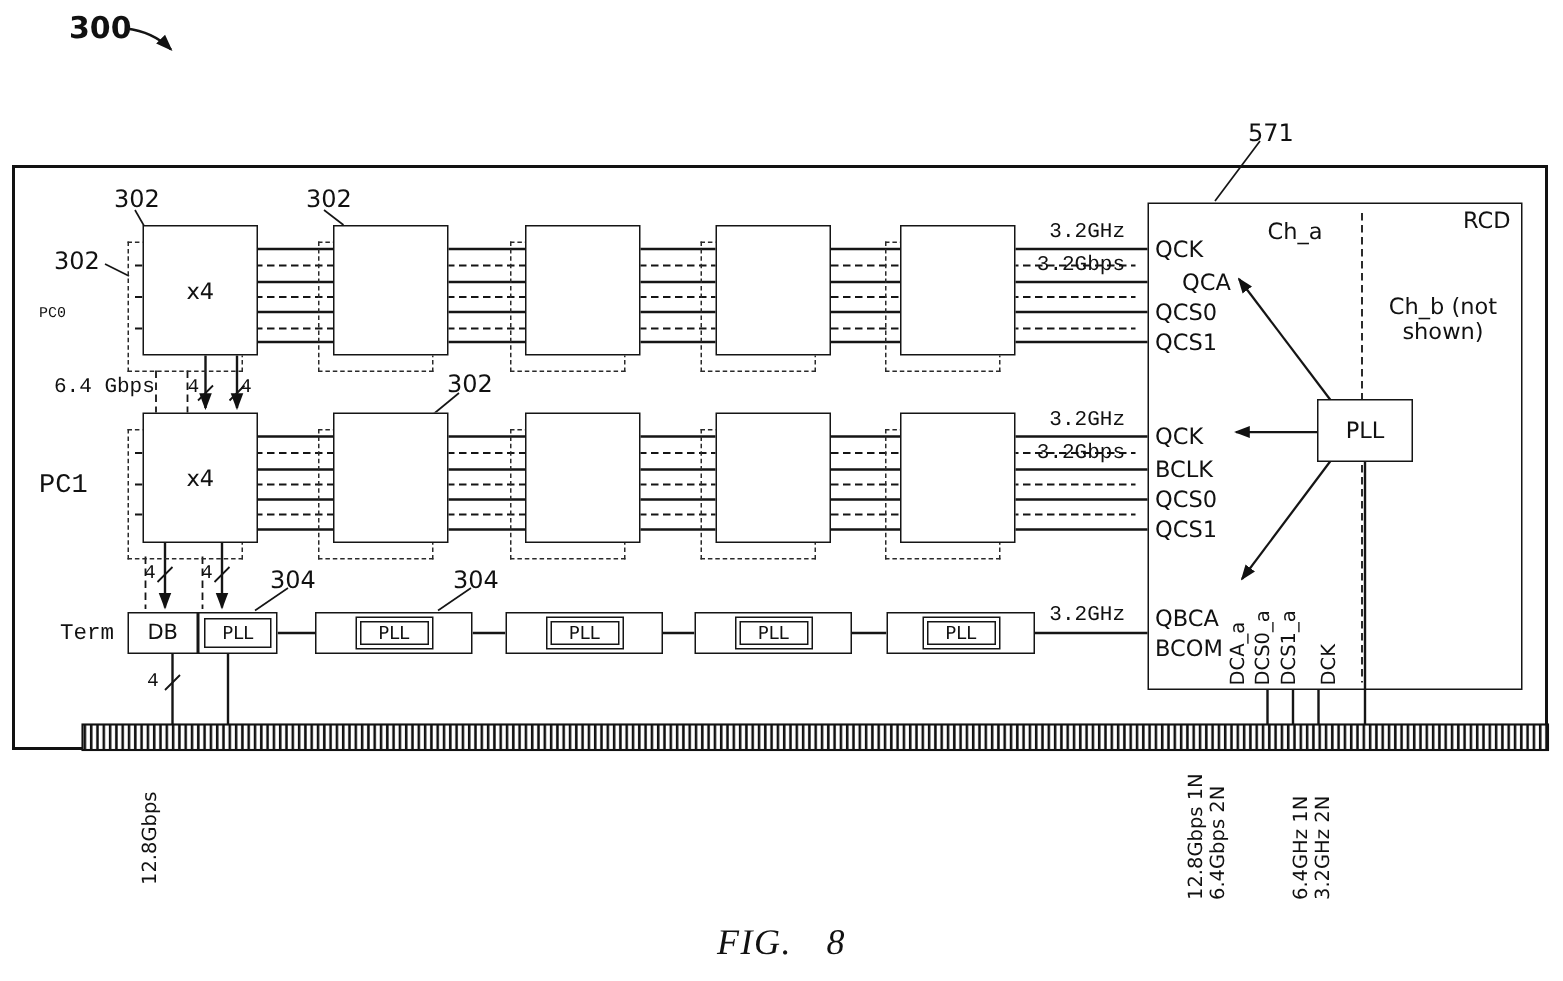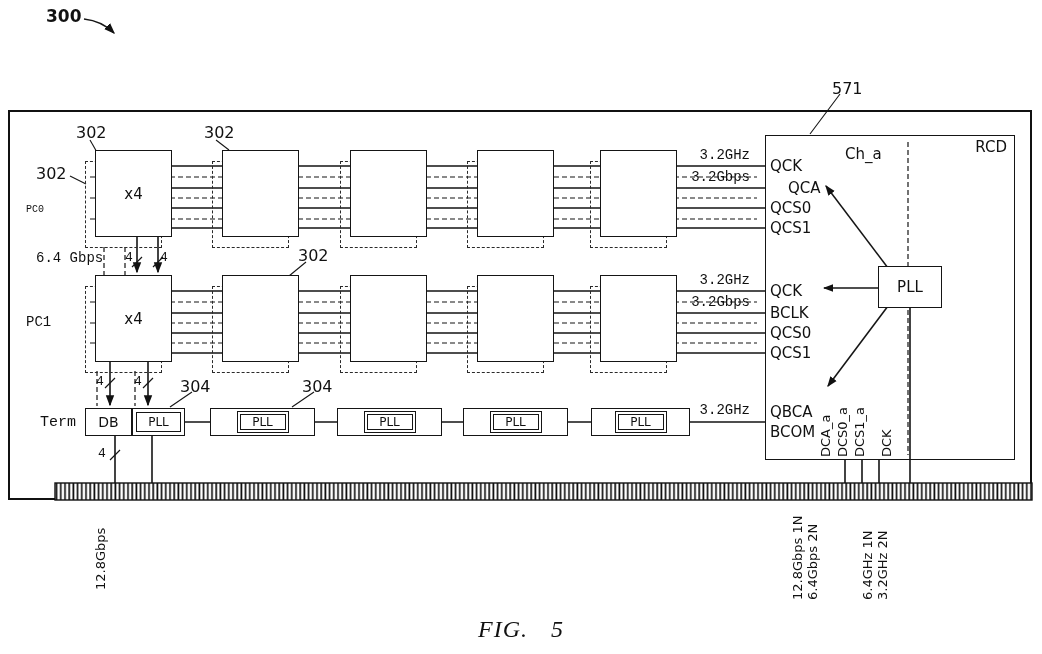--- a/index.html
+++ b/index.html
@@ -24,21 +24,21 @@
   .caption { position:absolute; left:0; right:0; top:616px; text-align:center;
              font-family:"Liberation Serif", serif; font-style:italic; font-size:24px;
              word-spacing:16px; letter-spacing:1px; }
   svg { position:absolute; left:0; top:0; }
 </style>
 </head>
 <body>
 
 <div class="canvas">
 
-  <div class="ref" style="left:46px;top:6px;font-size:17px;font-weight:700;">300</div>
+  <div class="ref" style="left:46px;top:6px;font-size:20px;font-weight:700;">300</div>
 
   <div class="abs" style="left:8px;top:110px;width:1024px;height:390px;border:2px solid #111;background:#fff;box-sizing:border-box;"></div>
 
   <div class="abs" style="left:765px;top:135px;width:250px;height:325px;border:1.7px solid #151515;background:#fff;box-sizing:border-box;"></div>
 
   <svg width="1042" height="654">
     <defs>
       <marker id="ah" viewBox="0 0 8 6" refX="7" refY="3" markerWidth="7" markerHeight="6" orient="auto">
         <path d="M0,0 L8,3 L0,6 Z" fill="#111"></path>
       </marker>
@@ -163,36 +163,40 @@
 
   <div class="ref" style="left:36px;top:164px;">302</div>
   <div class="ref" style="left:76px;top:123px;">302</div>
   <div class="ref" style="left:204px;top:123px;">302</div>
   <div class="ref" style="left:298px;top:246px;">302</div>
   <div class="ref" style="left:180px;top:377px;">304</div>
   <div class="ref" style="left:302px;top:377px;">304</div>
   <div class="ref" style="left:832px;top:79px;">571</div>
 
   <div class="lbl" style="left:26px;top:204px;font-size:10px;">PC0</div>
-  <div class="lbl" style="left:26px;top:314px;font-size:14px;">PC1</div>
+  <div class="lbl" style="left:26px;top:314px;font-size:18px;">PC1</div>
   <div class="lbl" style="left:36px;top:250px;">6.4 Gbps</div>
   <div class="lbl" style="left:125px;top:251px;font-size:13px;">4</div>
   <div class="lbl" style="left:160px;top:251px;font-size:13px;">4</div>
   <div class="lbl" style="left:96px;top:375px;font-size:13px;">4</div>
   <div class="lbl" style="left:134px;top:375px;font-size:13px;">4</div>
   <div class="lbl" style="left:98px;top:447px;font-size:13px;">4</div>
 
   <div class="lbl" style="left:690px;top:147px;width:60px;text-align:right;">3.2GHz</div>
   <div class="lbl" style="left:690px;top:169px;width:60px;text-align:right;">3.2Gbps</div>
   <div class="lbl" style="left:690px;top:272px;width:60px;text-align:right;">3.2GHz</div>
   <div class="lbl" style="left:690px;top:294px;width:60px;text-align:right;">3.2Gbps</div>
   <div class="lbl" style="left:690px;top:402px;width:60px;text-align:right;">3.2GHz</div>
 
   <div class="sig" style="left:955px;top:139px;width:52px;text-align:right;">RCD</div>
   <div class="sig" style="left:845px;top:146px;">Ch_a</div>
+  <div class="abs" style="left:912px;top:196px;width:100px;text-align:center;font-size:15px;line-height:1.1;">
+    <div>Ch_b (not</div>
+    <div>shown)</div>
+  </div>
   <div class="box" style="left:878px;top:266px;width:64px;height:42px;font-size:15px;">
     <span>PLL</span>
   </div>
 
   <div class="sig" style="left:770px;top:158px;">QCK</div>
   <div class="sig" style="left:770px;top:180px;margin-left:18px;">QCA</div>
   <div class="sig" style="left:770px;top:200px;">QCS0</div>
   <div class="sig" style="left:770px;top:220px;">QCS1</div>
 
   <div class="sig" style="left:770px;top:283px;">QCK</div>
@@ -211,15 +215,15 @@
   <div class="rot" style="left:108px;top:576px;">12.8Gbps</div>
   <div class="rot2" style="left:820px;top:570px;">
     <div>12.8Gbps 1N</div>
     <div>6.4Gbps 2N</div>
   </div>
   <div class="rot2" style="left:890px;top:570px;">
     <div>6.4GHz 1N</div>
     <div>3.2GHz 2N</div>
   </div>
 
-  <div class="caption">FIG. 5</div>
+  <div class="caption">FIG. 8</div>
 
 </div>
 
 </body></html>

